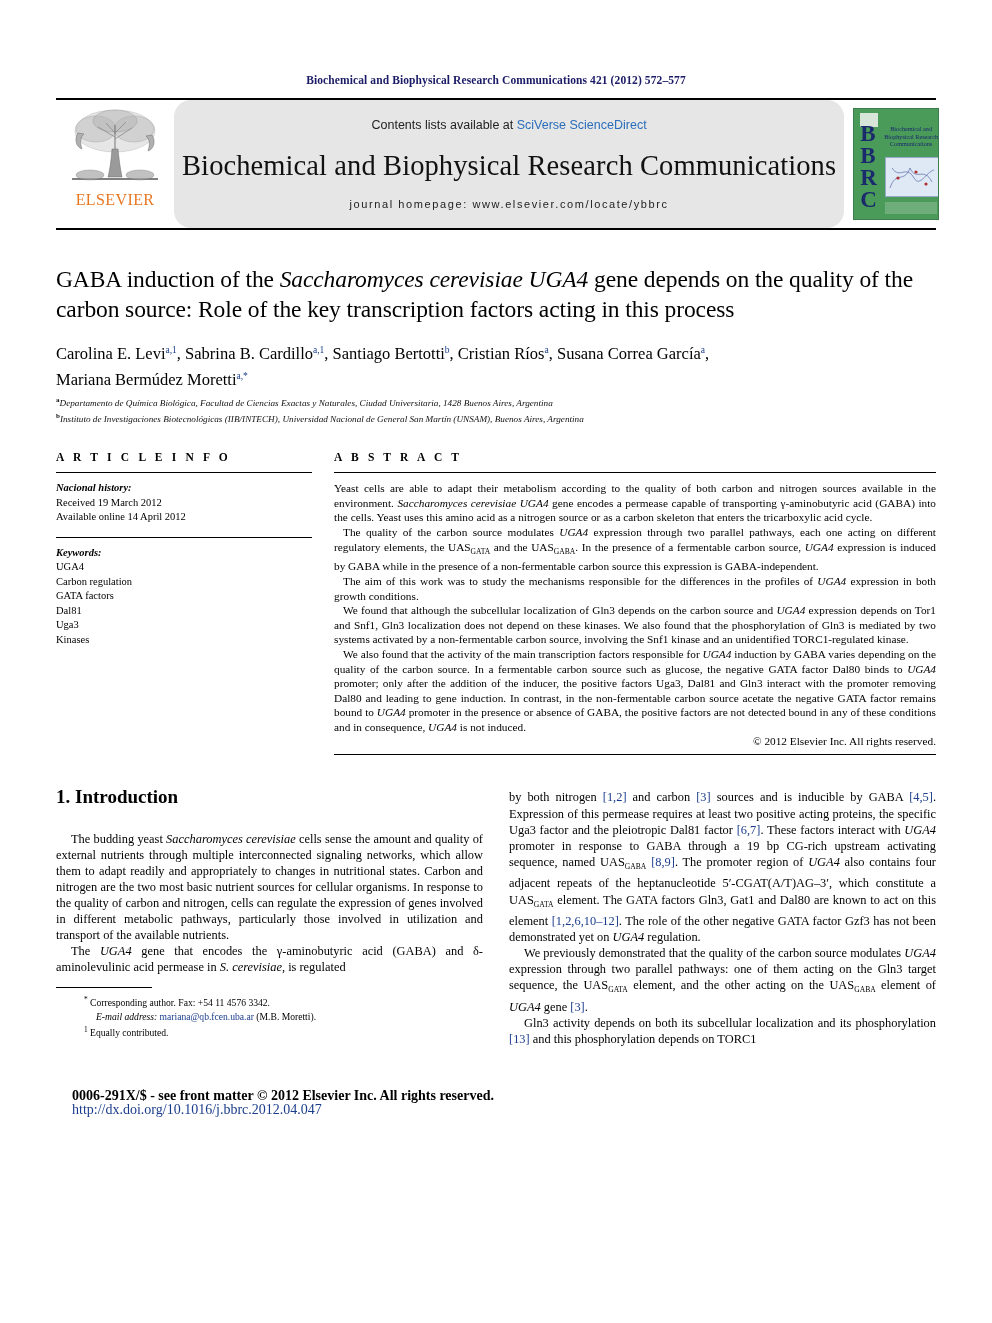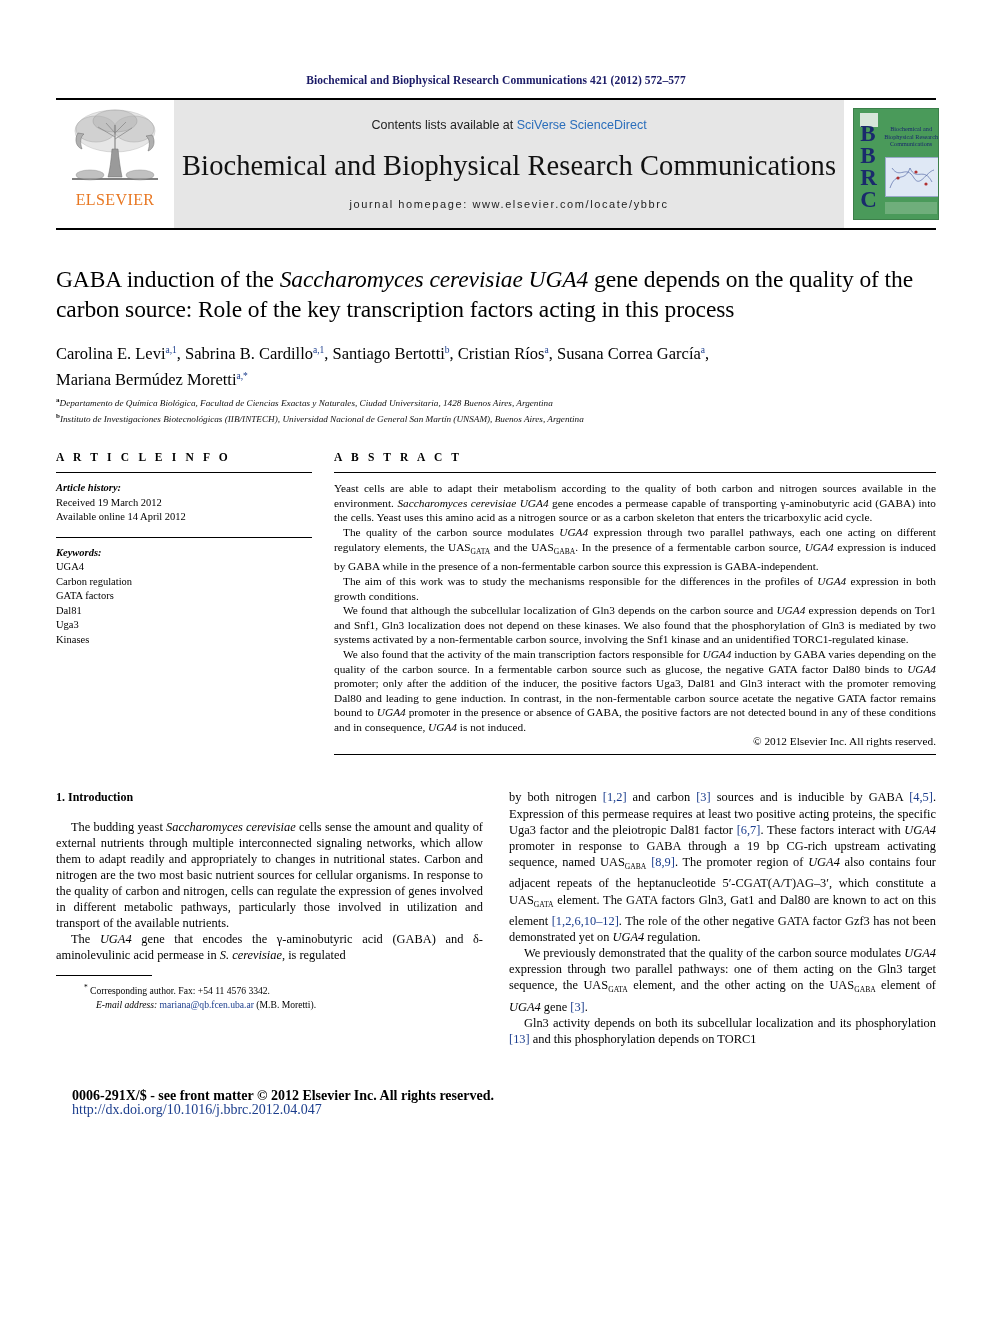--- a/index.html
+++ b/index.html
@@ -71,20 +71,21 @@
   .center-block {
     flex: 1 1 auto;
     background: #e6e6e6;
     display: flex;
     flex-direction: column;
     align-items: center;
     justify-content: center;
     position: relative;
     padding: 0 8px;
     box-sizing: border-box;
+    border-radius: 17px;
   }
   .contents-line {
     font-family: "Liberation Sans", sans-serif;
     font-size: 12.5px;
     color: #222;
     margin-top: 6px;
   }
   .contents-line .sd {
     color: #2a6ebb;
   }
@@ -281,22 +282,22 @@
     font-family: "Liberation Serif", serif;
     font-size: 12.4px;
     line-height: 16.1px;
     text-align: justify;
     color: #000;
     position: relative;
   }
   h2.sec-title {
     font-family: "Liberation Serif", serif;
     font-weight: bold;
-    font-size: 12px;
-    margin: 0 0 13px 0;
+    font-size: 19px;
+    margin: 0 0 25px 0;
   }
   .body-col p { margin: 0; text-indent: 15px; }
   .body-col p.noindent { text-indent: 0; }
   .body-col i { font-style: italic; }
   .ref { color: #1a3c8c; }
 
   .footnote-sep {
     border-top: 0.9px solid #000;
     width: 96px;
     margin: 12px 0 5px 0;
@@ -411,21 +412,21 @@
       <sup>b</sup><span>Instituto de Investigaciones Biotecnológicas (IIB/INTECH), Universidad Nacional de General San Martín (UNSAM), Buenos Aires, Argentina</span>
     </div>
   </div>
 
   <div class="info-abstract">
 
     <div class="col-info">
       <div class="sec-head">A R T I C L E   I N F O</div>
       <div class="rule"></div>
 
-      <div class="info-label">Article history:</div>
+      <div class="info-label">Nacional history:</div>
       <div class="info-line">Received 19 March 2012</div>
       <div class="info-line">Available online 14 April 2012</div>
 
       <div class="rule rule-thin" style="margin-top:12px;"></div>
 
       <div class="kw-block">
         <div class="info-label">Keywords:</div>
         <div class="info-line">UGA4</div>
         <div class="info-line">Carbon regulation</div>
         <div class="info-line">GATA factors</div>
@@ -460,20 +461,23 @@
       <div class="footnote-sep"></div>
 
       <div class="footnote">
         <sup>*</sup>&nbsp;<span>Corresponding author. Fax: +54 11 4576 3342.</span>
       </div>
       <div class="footnote" style="padding-left:12px;">
         <i>E-mail address:</i>
         <span class="mail">mariana@qb.fcen.uba.ar</span>
         <span>(M.B. Moretti).</span>
       </div>
+      <div class="footnote">
+        <sup>1</sup>&nbsp;<span>Equally contributed.</span>
+      </div>
     </div>
 
     <div class="body-col">
       <p class="noindent">by both nitrogen <span class="ref">[1,2]</span> and carbon <span class="ref">[3]</span> sources and is inducible by GABA <span class="ref">[4,5]</span>. Expression of this permease requires at least two positive acting proteins, the specific Uga3 factor and the pleiotropic Dal81 factor <span class="ref">[6,7]</span>. These factors interact with <i>UGA4</i> promoter in response to GABA through a 19 bp CG-rich upstream activating sequence, named UAS<sub>GABA</sub> <span class="ref">[8,9]</span>. The promoter region of <i>UGA4</i> also contains four adjacent repeats of the heptanucleotide 5′-CGAT(A/T)AG–3′, which constitute a UAS<sub>GATA</sub> element. The GATA factors Gln3, Gat1 and Dal80 are known to act on this element <span class="ref">[1,2,6,10–12]</span>. The role of the other negative GATA factor Gzf3 has not been demonstrated yet on <i>UGA4</i> regulation.</p>
       <p>We previously demonstrated that the quality of the carbon source modulates <i>UGA4</i> expression through two parallel pathways: one of them acting on the Gln3 target sequence, the UAS<sub>GATA</sub> element, and the other acting on the UAS<sub>GABA</sub> element of <i>UGA4</i> gene <span class="ref">[3]</span>.</p>
       <p>Gln3 activity depends on both its subcellular localization and its phosphorylation <span class="ref">[13]</span> and this phosphorylation depends on TORC1</p>
     </div>
   </div>
 
   <div class="issn-block">

